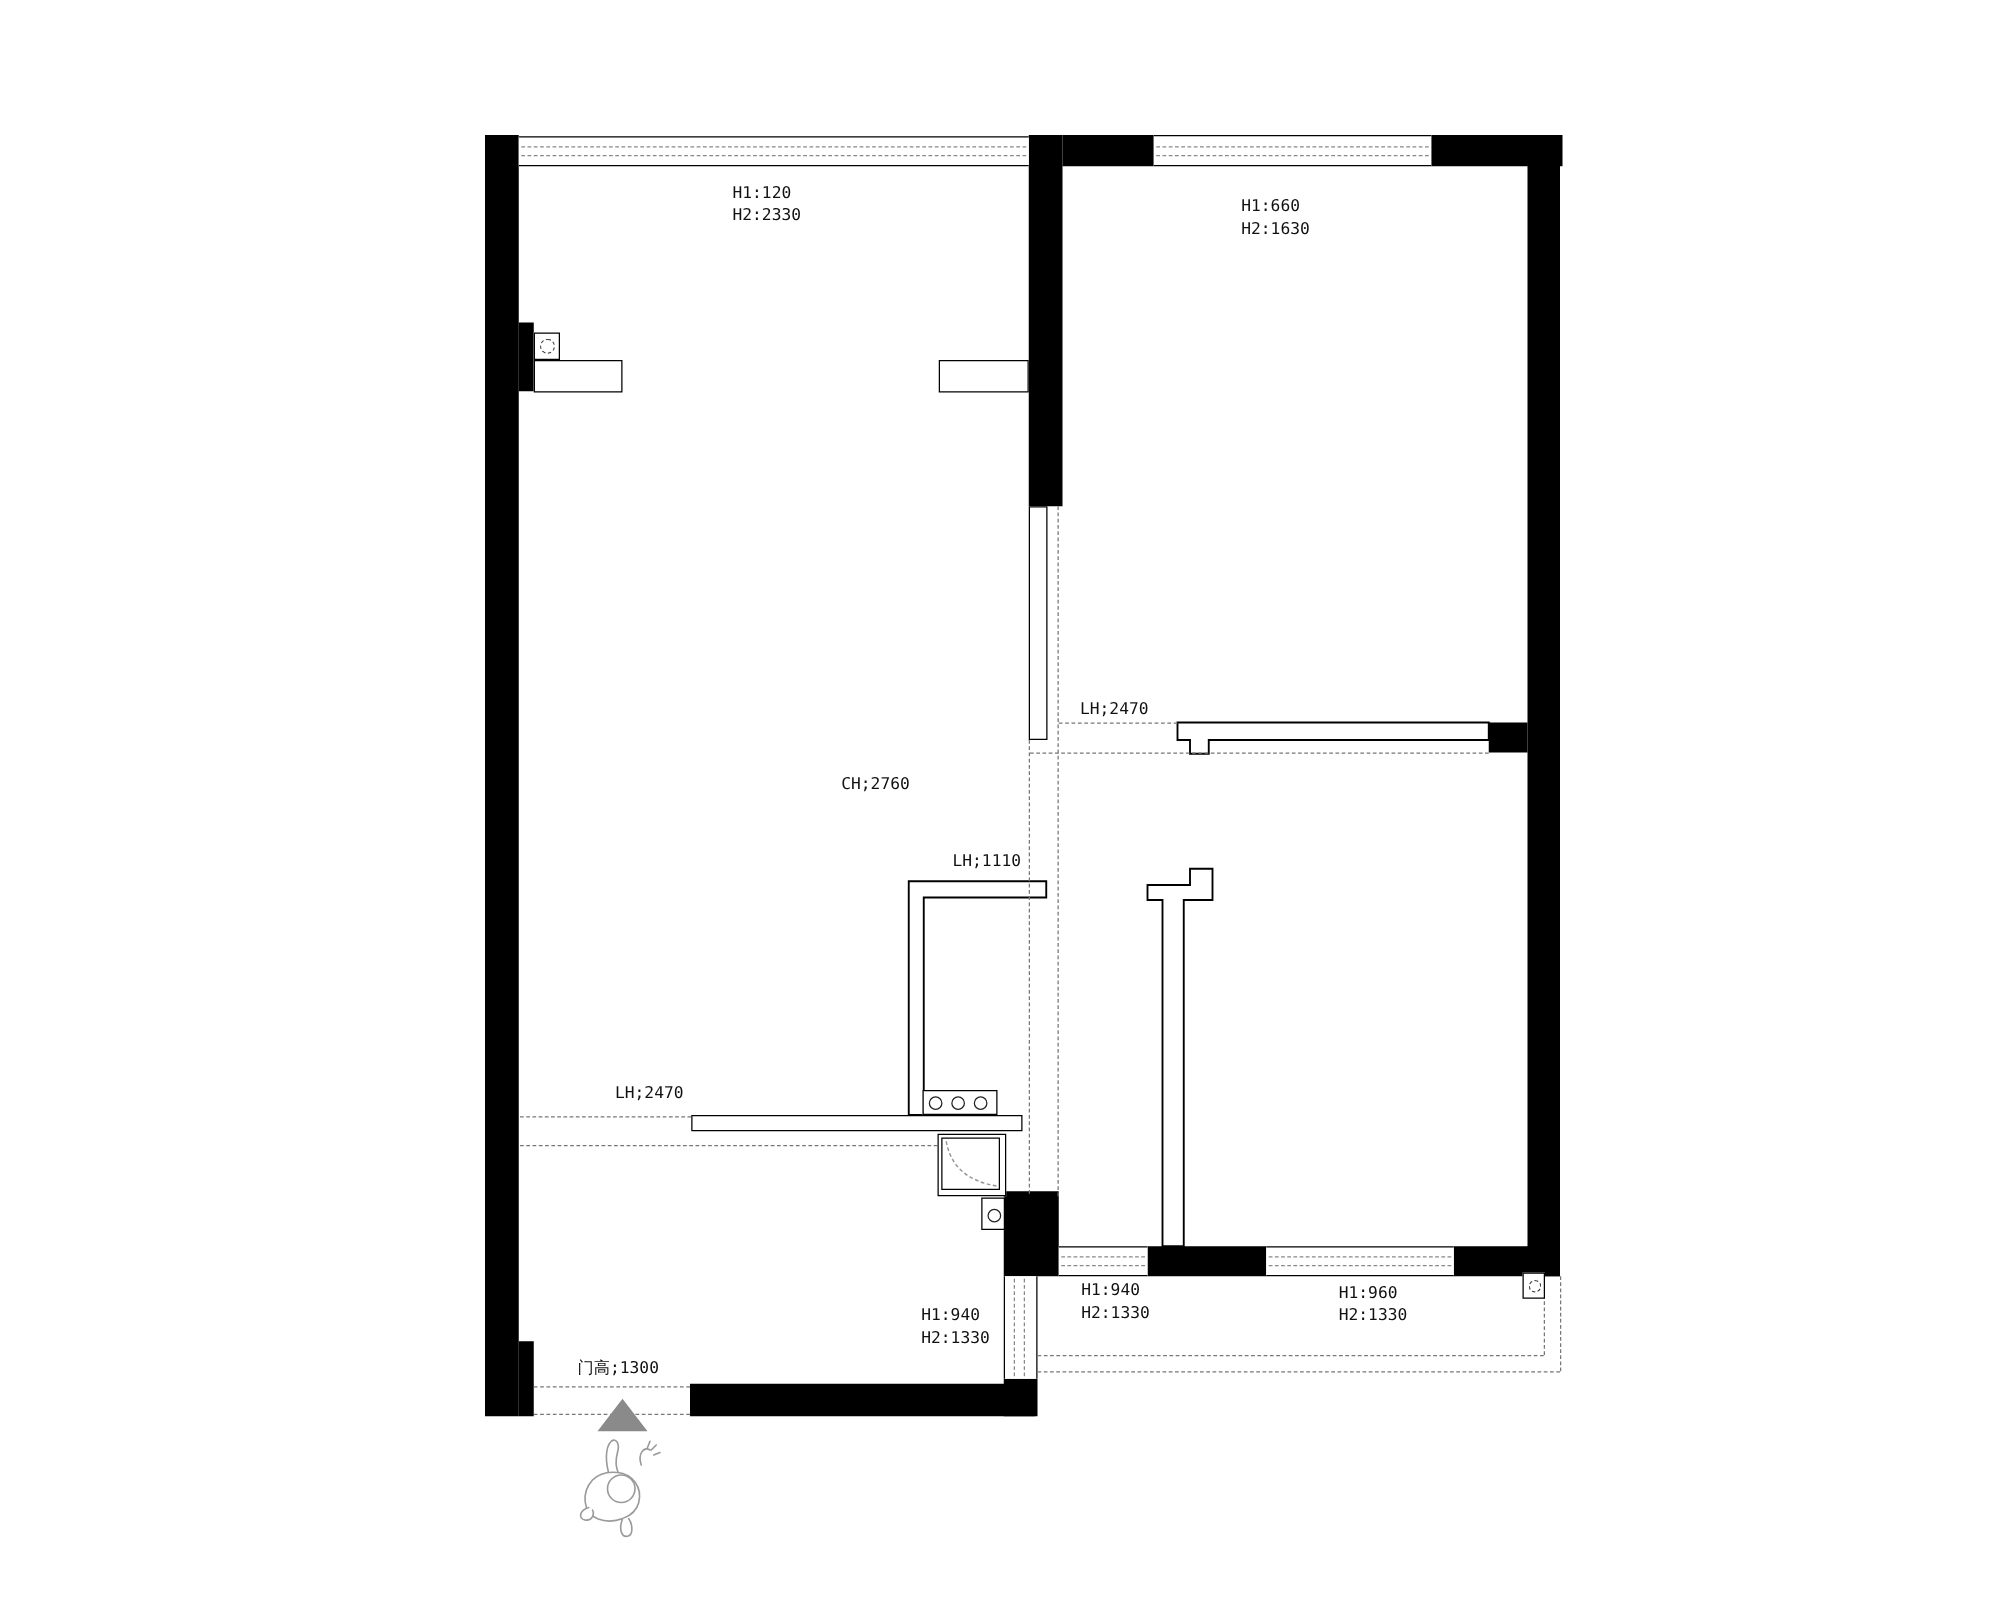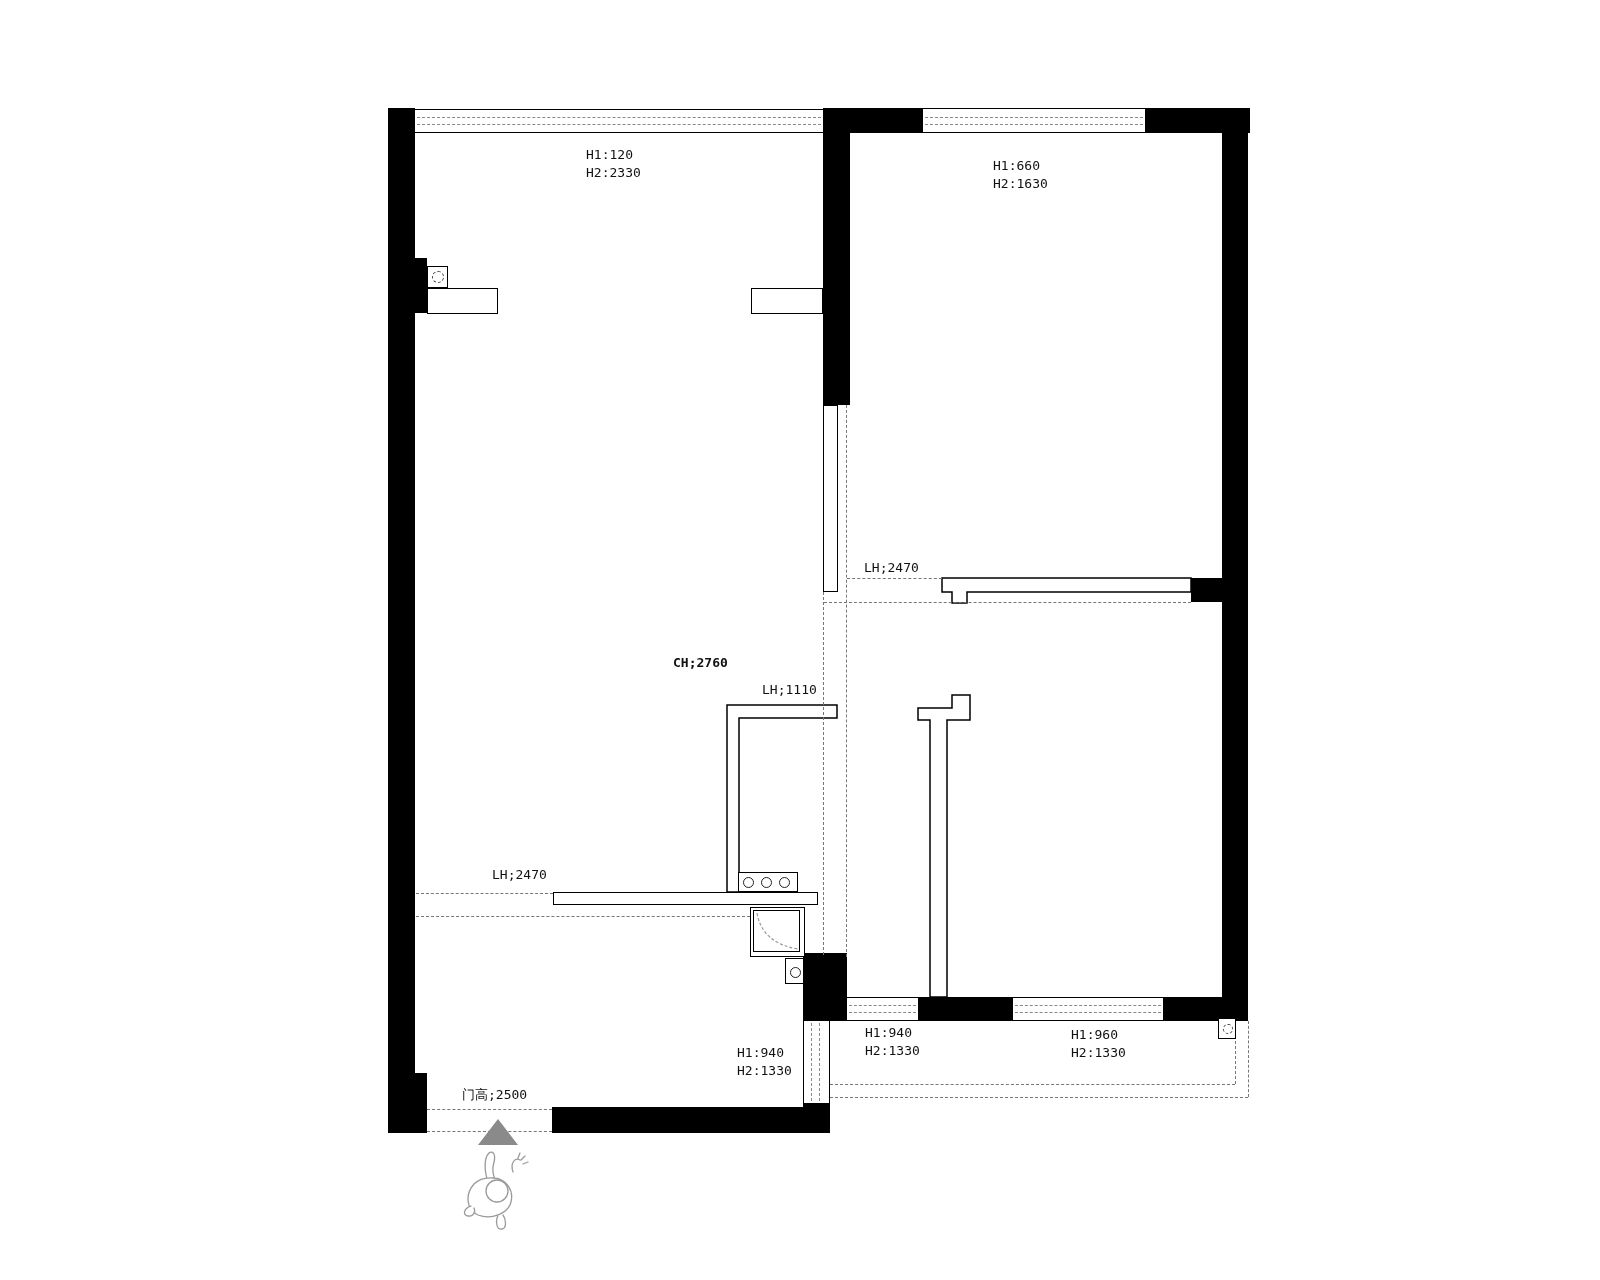--- a/index.html
+++ b/index.html
@@ -128,29 +128,29 @@
       <path d="M40,67 c-3,8 -1,15 4,14 c5,-1 4,-10 1,-14"></path>
     </g>
   </svg>
 
   <div class="lbl" style="left:586px;top:146px;"><span>H1:120</span>
 <span>H2:2330</span></div>
 
   <div class="lbl" style="left:993px;top:157px;"><span>H1:660</span>
 <span>H2:1630</span></div>
 
-  <div class="lbl" style="left:673px;top:654px;font-weight:bold;"><span>CH;2760</span></div>
+  <div class="lbl" style="left:673px;top:619px;"><span>CH;2760</span></div>
 
   <div class="lbl" style="left:762px;top:681px;"><span>LH;1110</span></div>
 
   <div class="lbl" style="left:864px;top:559px;"><span>LH;2470</span></div>
 
   <div class="lbl" style="left:492px;top:866px;"><span>LH;2470</span></div>
 
-  <div class="lbl" style="left:462px;top:1086px;"><span>门高;2500</span></div>
+  <div class="lbl" style="left:462px;top:1086px;"><span>门高;1300</span></div>
 
   <div class="lbl" style="left:737px;top:1044px;"><span>H1:940</span>
 <span>H2:1330</span></div>
 
   <div class="lbl" style="left:865px;top:1024px;"><span>H1:940</span>
 <span>H2:1330</span></div>
 
   <div class="lbl" style="left:1071px;top:1026px;"><span>H1:960</span>
 <span>H2:1330</span></div>
 

